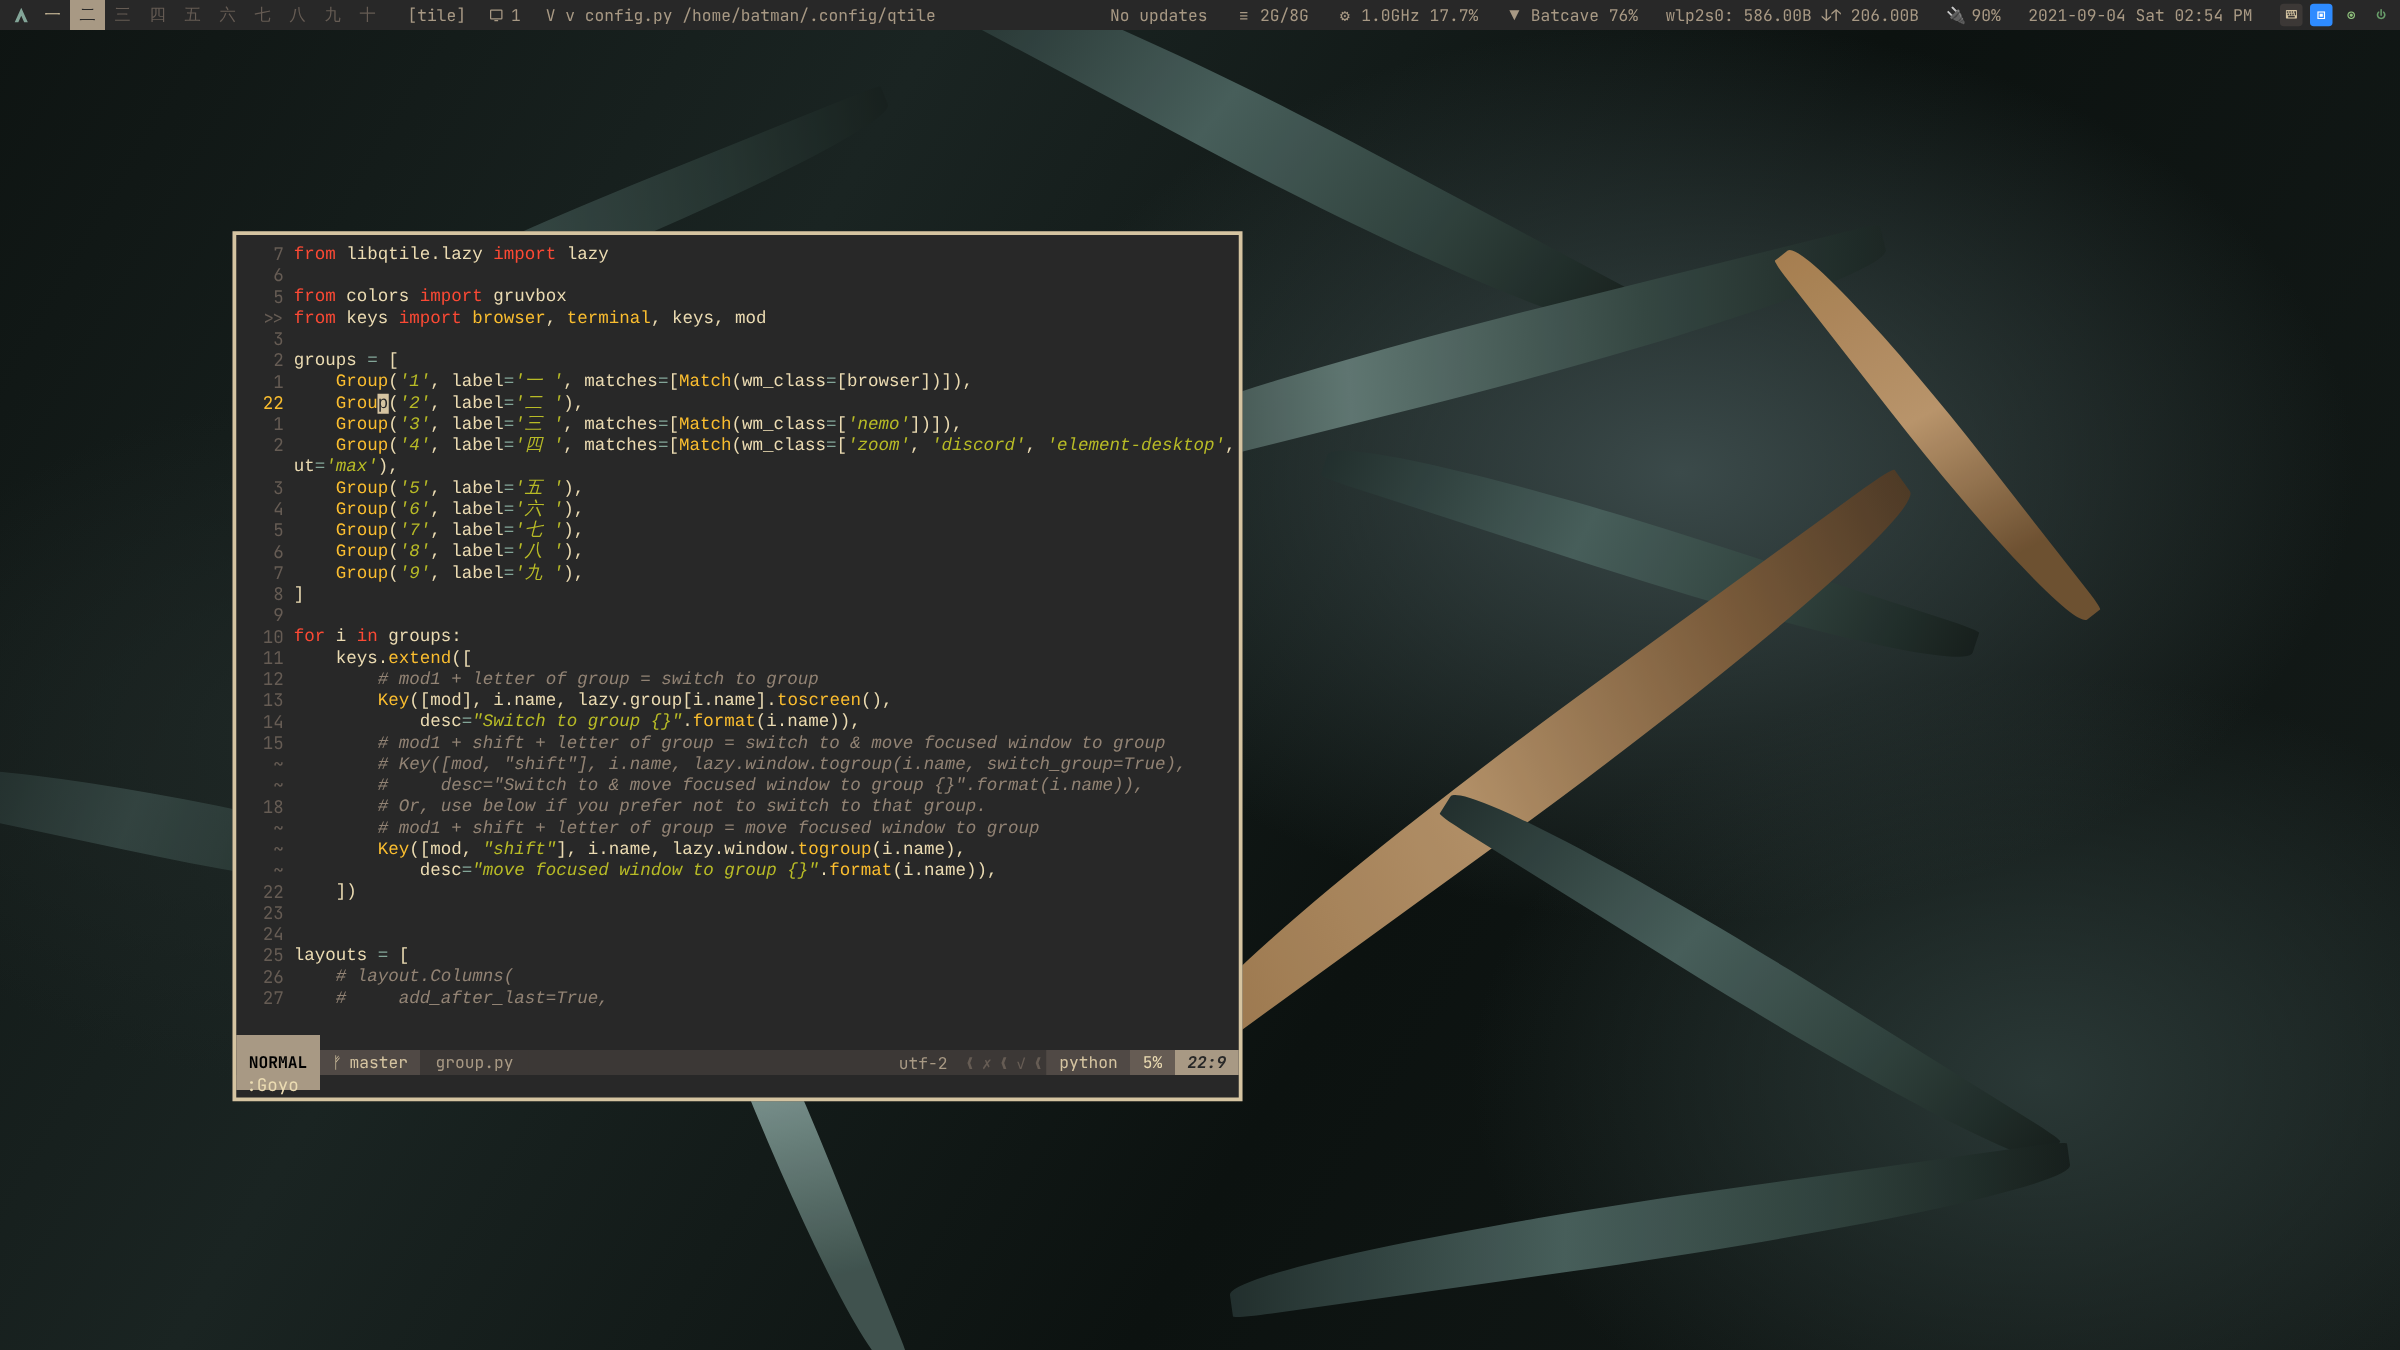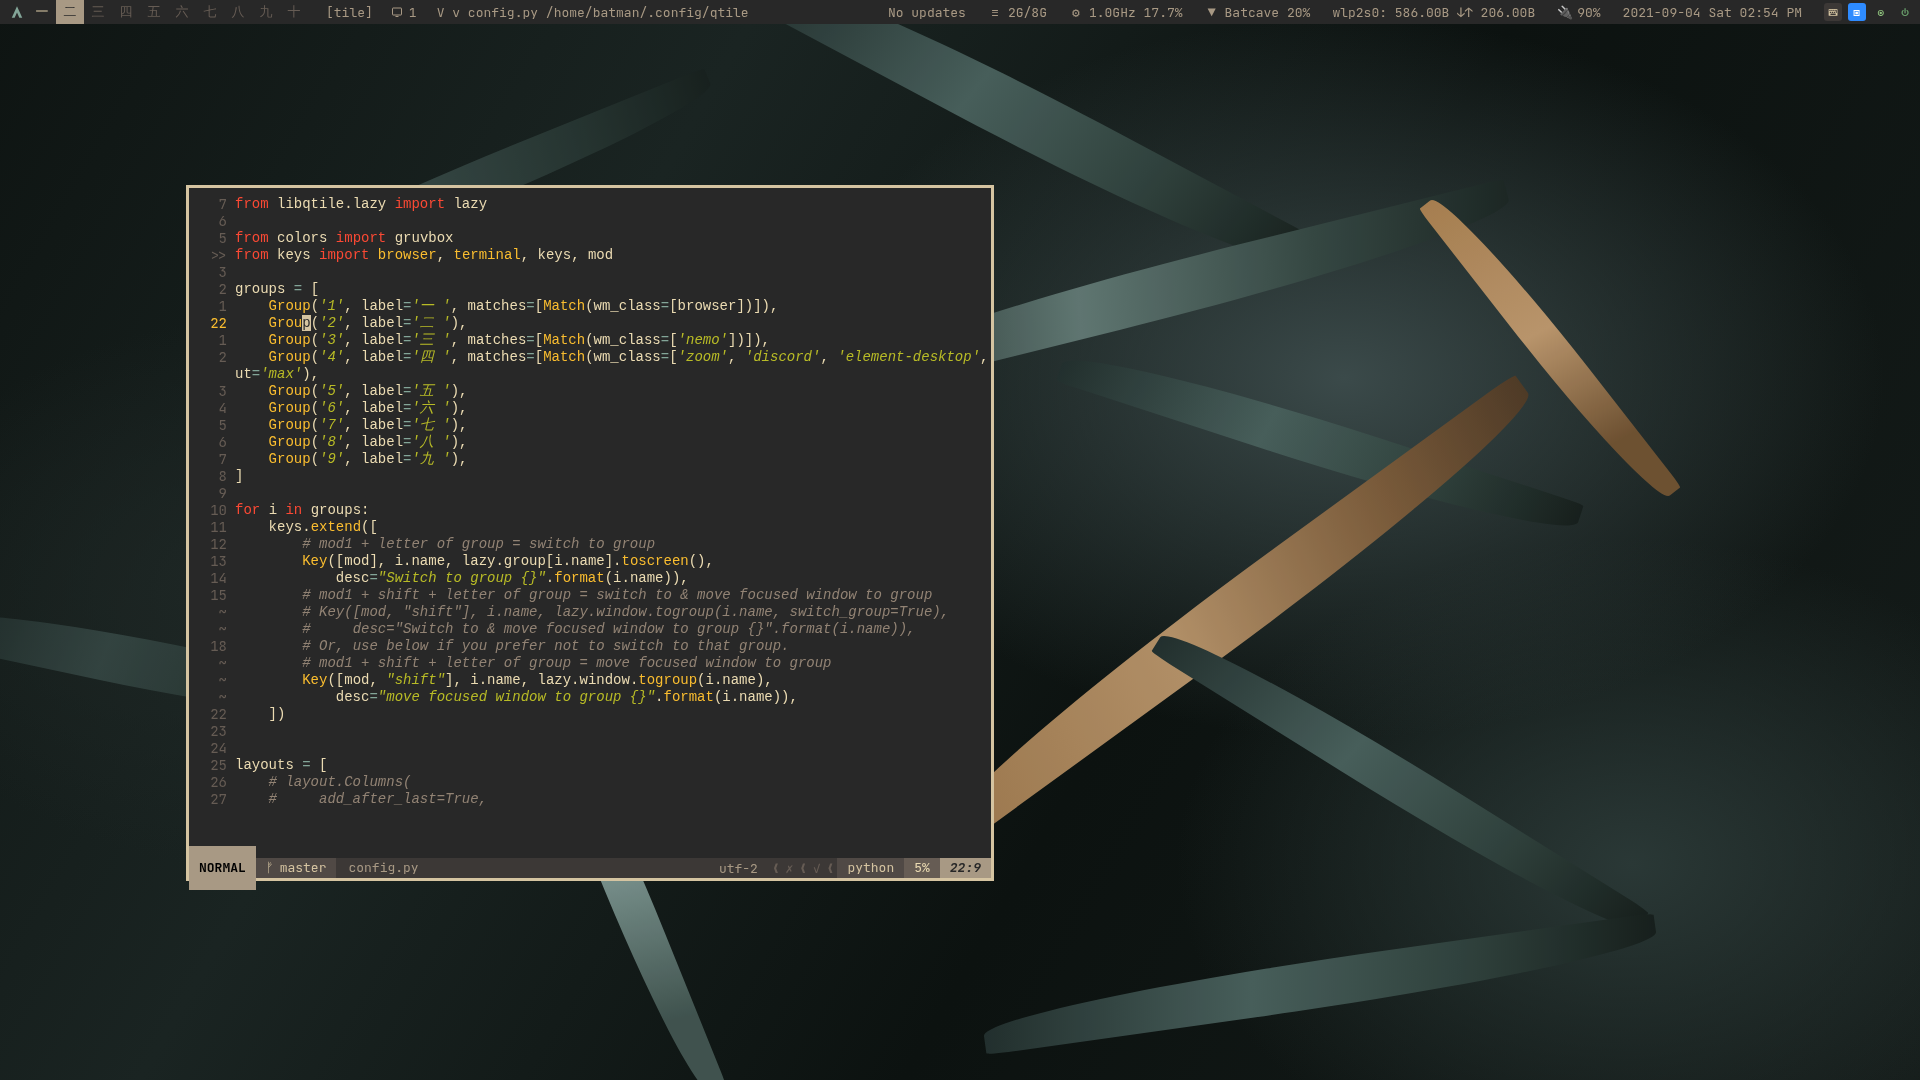--- a/index.html
+++ b/index.html
@@ -122,21 +122,21 @@
     <span class="seg">
       <span class="ico">☰</span>
       <span>2G/8G</span>
     </span>
     <span class="seg">
       <span class="ico">⚙</span>
       <span>1.0GHz 17.7%</span>
     </span>
     <span class="seg">
       <span class="ico">▼</span>
-      <span>Batcave 20%</span>
+      <span>Batcave 76%</span>
     </span>
     <span class="seg">wlp2s0: 586.00B ↓↑ 206.00B</span>
     <span class="seg">
       <span class="ico">🔌</span>
       <span>90%</span>
     </span>
     <span class="seg">2021-09-04 Sat 02:54 PM</span>
     <span class="tray">
       <span class="t kb">⌨</span>
       <span class="t zm">▣</span>
@@ -148,21 +148,22 @@
 
 <div class="window">
   <div class="editor" id="editor"><div class="ln"><span class="gutter">7</span><span class="code"><span class="kw">from</span> <span class="id">libqtile.lazy</span> <span class="kw">import</span> <span class="id">lazy</span></span></div><div class="ln"><span class="gutter">6</span><span class="code"></span></div><div class="ln"><span class="gutter">5</span><span class="code"><span class="kw">from</span> <span class="id">colors</span> <span class="kw">import</span> <span class="id">gruvbox</span></span></div><div class="ln"><span class="gutter">&gt;&gt;</span><span class="code"><span class="kw">from</span> <span class="id">keys</span> <span class="kw">import</span> <span class="cls">browser</span>, <span class="cls">terminal</span>, <span class="id">keys</span>, <span class="id">mod</span></span></div><div class="ln"><span class="gutter">3</span><span class="code"></span></div><div class="ln"><span class="gutter">2</span><span class="code"><span class="id">groups</span> <span class="eq">=</span> [</span></div><div class="ln"><span class="gutter">1</span><span class="code">    <span class="cls">Group</span>(<span class="str">'1'</span>, label<span class="eq">=</span><span class="str">'一 '</span>, matches<span class="eq">=</span>[<span class="cls">Match</span>(wm_class<span class="eq">=</span>[browser])]),</span></div><div class="ln"><span class="gutter cur">22</span><span class="code">    <span class="cls">Grou</span><span class="cursor">p</span>(<span class="str">'2'</span>, label<span class="eq">=</span><span class="str">'二 '</span>),</span></div><div class="ln"><span class="gutter">1</span><span class="code">    <span class="cls">Group</span>(<span class="str">'3'</span>, label<span class="eq">=</span><span class="str">'三 '</span>, matches<span class="eq">=</span>[<span class="cls">Match</span>(wm_class<span class="eq">=</span>[<span class="str">'nemo'</span>])]),</span></div><div class="ln"><span class="gutter">2</span><span class="code">    <span class="cls">Group</span>(<span class="str">'4'</span>, label<span class="eq">=</span><span class="str">'四 '</span>, matches<span class="eq">=</span>[<span class="cls">Match</span>(wm_class<span class="eq">=</span>[<span class="str">'zoom'</span>, <span class="str">'discord'</span>, <span class="str">'element-desktop'</span>, ])], layo</span></div><div class="ln"><span class="gutter"></span><span class="code">ut<span class="eq">=</span><span class="str">'max'</span>),</span></div><div class="ln"><span class="gutter">3</span><span class="code">    <span class="cls">Group</span>(<span class="str">'5'</span>, label<span class="eq">=</span><span class="str">'五 '</span>),</span></div><div class="ln"><span class="gutter">4</span><span class="code">    <span class="cls">Group</span>(<span class="str">'6'</span>, label<span class="eq">=</span><span class="str">'六 '</span>),</span></div><div class="ln"><span class="gutter">5</span><span class="code">    <span class="cls">Group</span>(<span class="str">'7'</span>, label<span class="eq">=</span><span class="str">'七 '</span>),</span></div><div class="ln"><span class="gutter">6</span><span class="code">    <span class="cls">Group</span>(<span class="str">'8'</span>, label<span class="eq">=</span><span class="str">'八 '</span>),</span></div><div class="ln"><span class="gutter">7</span><span class="code">    <span class="cls">Group</span>(<span class="str">'9'</span>, label<span class="eq">=</span><span class="str">'九 '</span>),</span></div><div class="ln"><span class="gutter">8</span><span class="code">]</span></div><div class="ln"><span class="gutter">9</span><span class="code"></span></div><div class="ln"><span class="gutter">10</span><span class="code"><span class="kw">for</span> <span class="id">i</span> <span class="kw">in</span> <span class="id">groups</span>:</span></div><div class="ln"><span class="gutter">11</span><span class="code">    keys.<span class="call">extend</span>([</span></div><div class="ln"><span class="gutter">12</span><span class="code">        <span class="cmt"># mod1 + letter of group = switch to group</span></span></div><div class="ln"><span class="gutter">13</span><span class="code">        <span class="cls">Key</span>([mod], i.name, lazy.group[i.name].<span class="call">toscreen</span>(),</span></div><div class="ln"><span class="gutter">14</span><span class="code">            desc<span class="eq">=</span><span class="str">"Switch to group {}"</span>.<span class="call">format</span>(i.name)),</span></div><div class="ln"><span class="gutter">15</span><span class="code">        <span class="cmt"># mod1 + shift + letter of group = switch to &amp; move focused window to group</span></span></div><div class="ln"><span class="gutter">~</span><span class="code">        <span class="cmt"># Key([mod, "shift"], i.name, lazy.window.togroup(i.name, switch_group=True),</span></span></div><div class="ln"><span class="gutter">~</span><span class="code">        <span class="cmt">#     desc="Switch to &amp; move focused window to group {}".format(i.name)),</span></span></div><div class="ln"><span class="gutter">18</span><span class="code">        <span class="cmt"># Or, use below if you prefer not to switch to that group.</span></span></div><div class="ln"><span class="gutter">~</span><span class="code">        <span class="cmt"># mod1 + shift + letter of group = move focused window to group</span></span></div><div class="ln"><span class="gutter">~</span><span class="code">        <span class="cls">Key</span>([mod, <span class="str">"shift"</span>], i.name, lazy.window.<span class="call">togroup</span>(i.name),</span></div><div class="ln"><span class="gutter">~</span><span class="code">            desc<span class="eq">=</span><span class="str">"move focused window to group {}"</span>.<span class="call">format</span>(i.name)),</span></div><div class="ln"><span class="gutter">22</span><span class="code">    ])</span></div><div class="ln"><span class="gutter">23</span><span class="code"></span></div><div class="ln"><span class="gutter">24</span><span class="code"></span></div><div class="ln"><span class="gutter">25</span><span class="code"><span class="id">layouts</span> <span class="eq">=</span> [</span></div><div class="ln"><span class="gutter">26</span><span class="code">    <span class="cmt"># layout.Columns(</span></span></div><div class="ln"><span class="gutter">27</span><span class="code">    <span class="cmt">#     add_after_last=True,</span></span></div></div>
 
   <div class="status">
     <span class="mode">NORMAL</span>
     <span class="branch">
       <span>ᚠ</span>
       <span>master</span>
     </span>
-    <span class="file">config.py</span>
+    <span class="file">group.py</span>
     <span class="spacer"></span>
     <span class="enc">utf-2</span>
     <span class="arrows">❮ ✗ ❮ ✓ ❮</span>
     <span class="ft">python</span>
     <span class="pct">5%</span>
     <span class="pos">22:9</span>
   </div>
+  <div class="cmdline">:Goyo</div>
 </div>
 
 </body></html>

